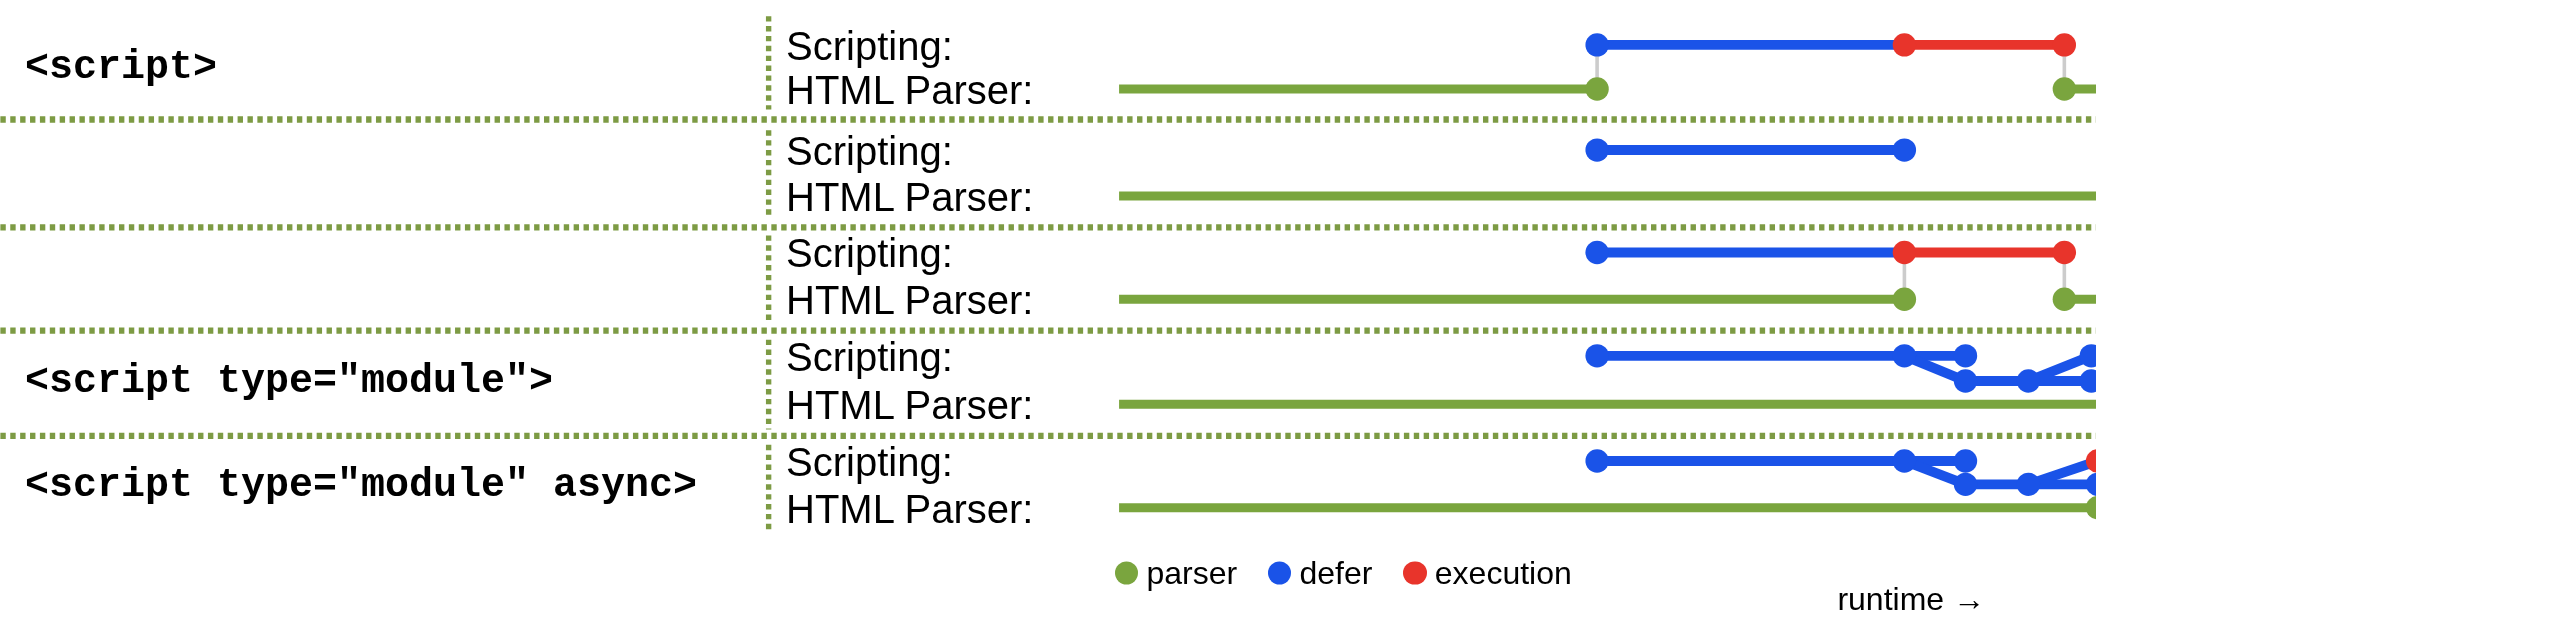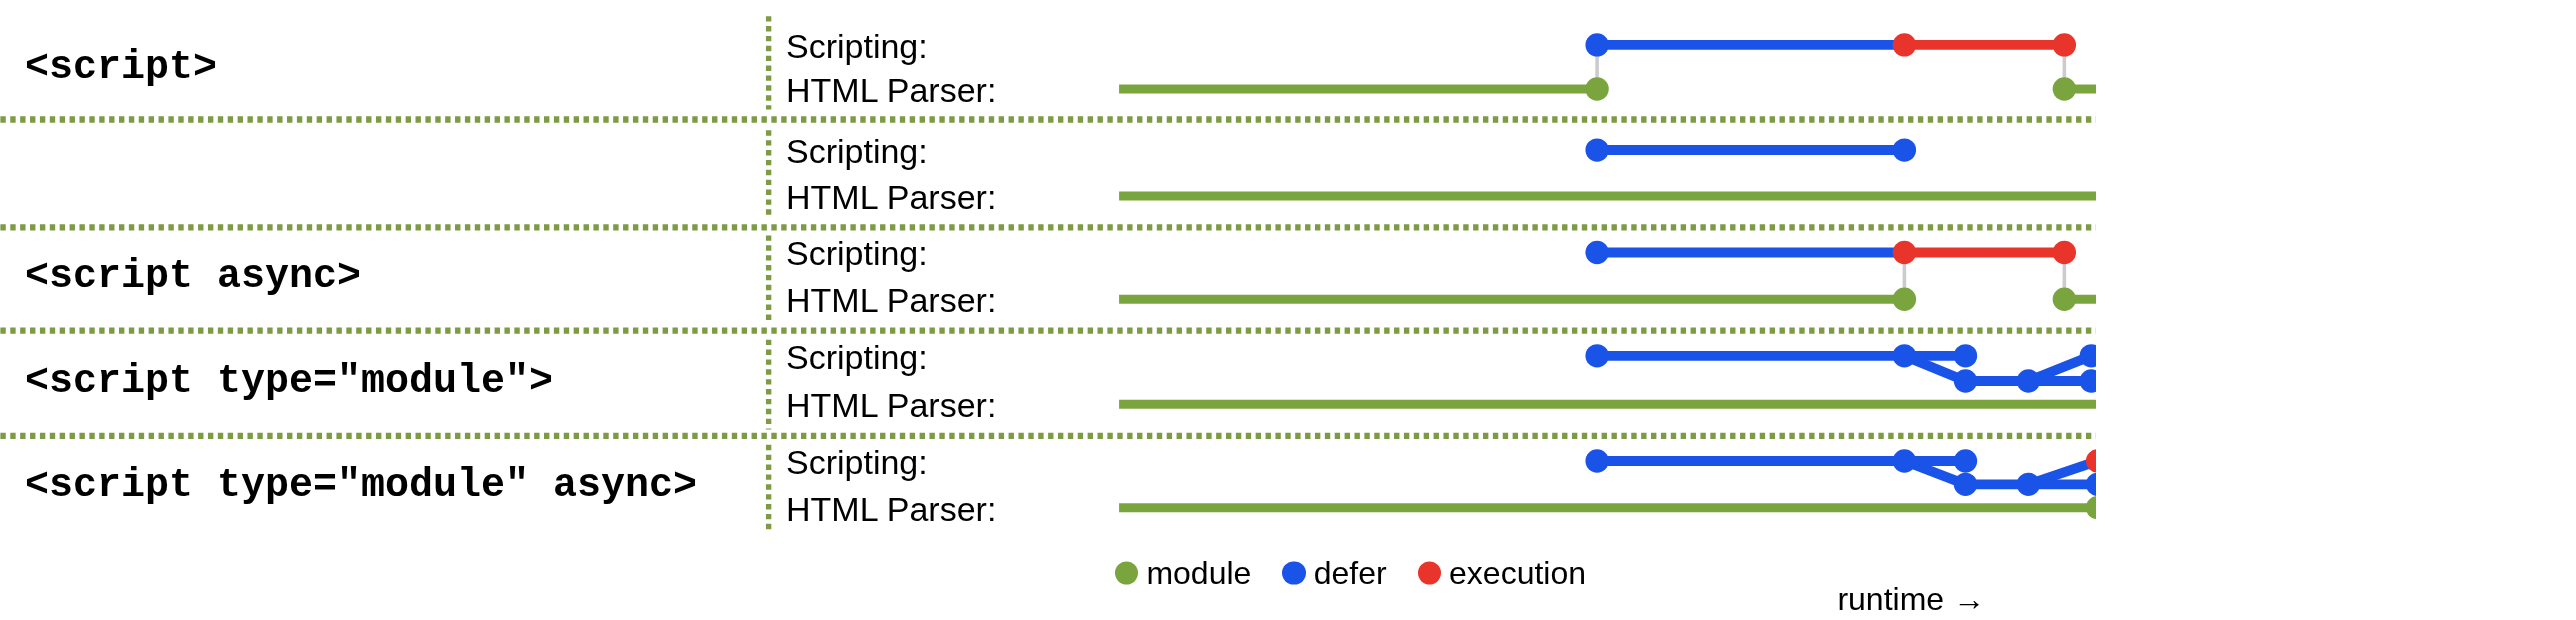--- a/index.html
+++ b/index.html
@@ -15,21 +15,21 @@
   .mono-label{
     position:absolute;left:25px;
     transform:translateY(-50%);
     font-family:"Liberation Mono","DejaVu Sans Mono",monospace;
     font-weight:bold;font-size:40px;white-space:pre;
     letter-spacing:0;
   }
   .track-label{
     position:absolute;left:786px;
     transform:translateY(-52%);
-    font-size:34px;white-space:pre;
+    font-size:40px;white-space:pre;
   }
   .legend{
     position:absolute;left:1115px;top:573px;
     transform:translateY(-50%);
     display:flex;align-items:center;gap:31px;
     font-size:32px;
   }
   .legend-item{display:flex;align-items:center;gap:8px;}
   .legend-dot{display:inline-block;width:23.4px;height:23.4px;border-radius:50%;}
   .runtime{
@@ -118,39 +118,38 @@
       <circle cx="2187" cy="539" r="13" fill="#1a53e8"></circle>
       <circle cx="2257" cy="539" r="13" fill="#1a53e8"></circle>
       <circle cx="2334" cy="539" r="13" fill="#1a53e8"></circle>
       <circle cx="2334" cy="513" r="13" fill="#e8342b"></circle>
       <circle cx="2518" cy="513" r="13" fill="#e8342b"></circle>
       <circle cx="2334" cy="565" r="13" fill="#7aa53e"></circle>
       <circle cx="2518" cy="565" r="13" fill="#7aa53e"></circle>
     </svg>
 
   <div class="mono-label" style="top:67px">&lt;script&gt;</div>
-  <div class="mono-label" style="top:276px">&lt;script async&gt;</div>
   <div class="mono-label" style="top:381px">&lt;script type="module"&gt;</div>
   <div class="mono-label" style="top:485px">&lt;script type="module" async&gt;</div>
 
   <div class="track-label" style="top:47px">Scripting:</div>
   <div class="track-label" style="top:91px">HTML Parser:</div>
   <div class="track-label" style="top:152px">Scripting:</div>
   <div class="track-label" style="top:198px">HTML Parser:</div>
   <div class="track-label" style="top:254px">Scripting:</div>
   <div class="track-label" style="top:301px">HTML Parser:</div>
   <div class="track-label" style="top:358px">Scripting:</div>
   <div class="track-label" style="top:406px">HTML Parser:</div>
   <div class="track-label" style="top:463px">Scripting:</div>
   <div class="track-label" style="top:510px">HTML Parser:</div>
 
   <div class="legend">
     <span class="legend-item">
       <span class="legend-dot" style="background: rgb(122, 165, 62);"></span>
-      <span>module</span>
+      <span>parser</span>
     </span>
     <span class="legend-item">
       <span class="legend-dot" style="background: rgb(26, 83, 232);"></span>
       <span>defer</span>
     </span>
     <span class="legend-item">
       <span class="legend-dot" style="background: rgb(232, 52, 43);"></span>
       <span>execution</span>
     </span>
   </div>

